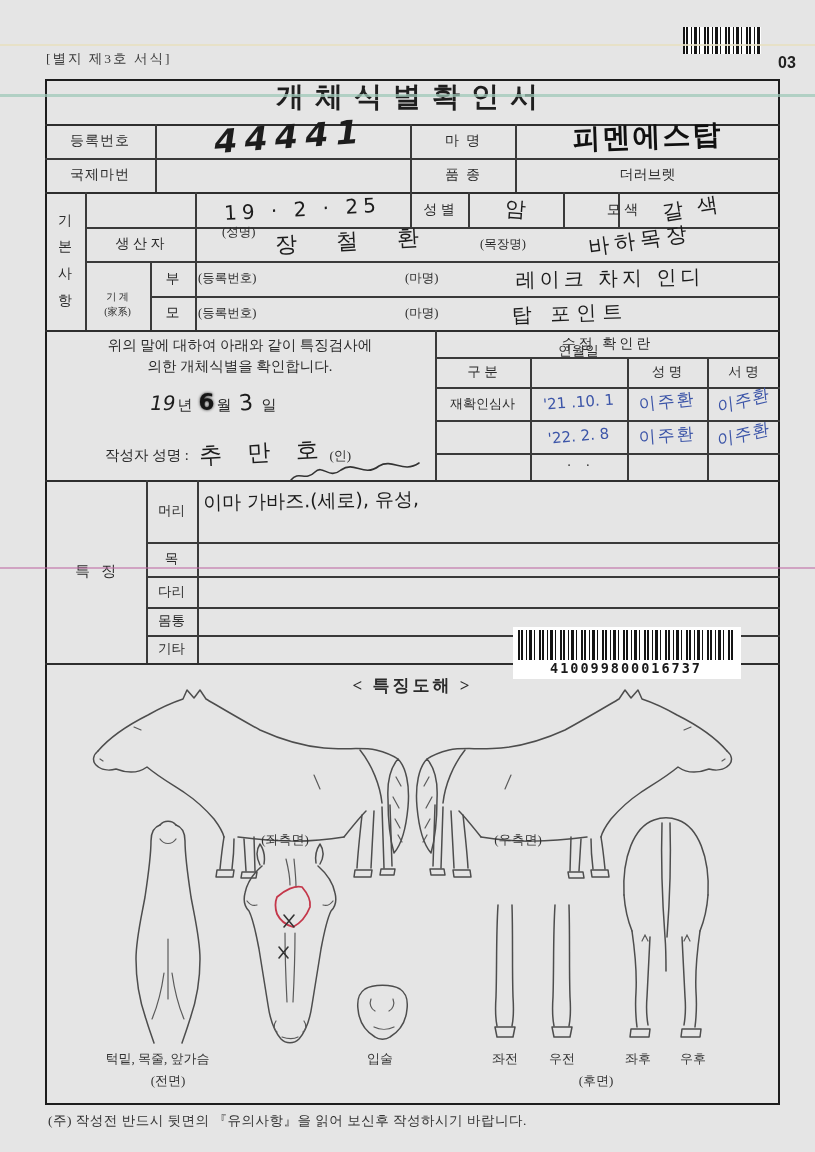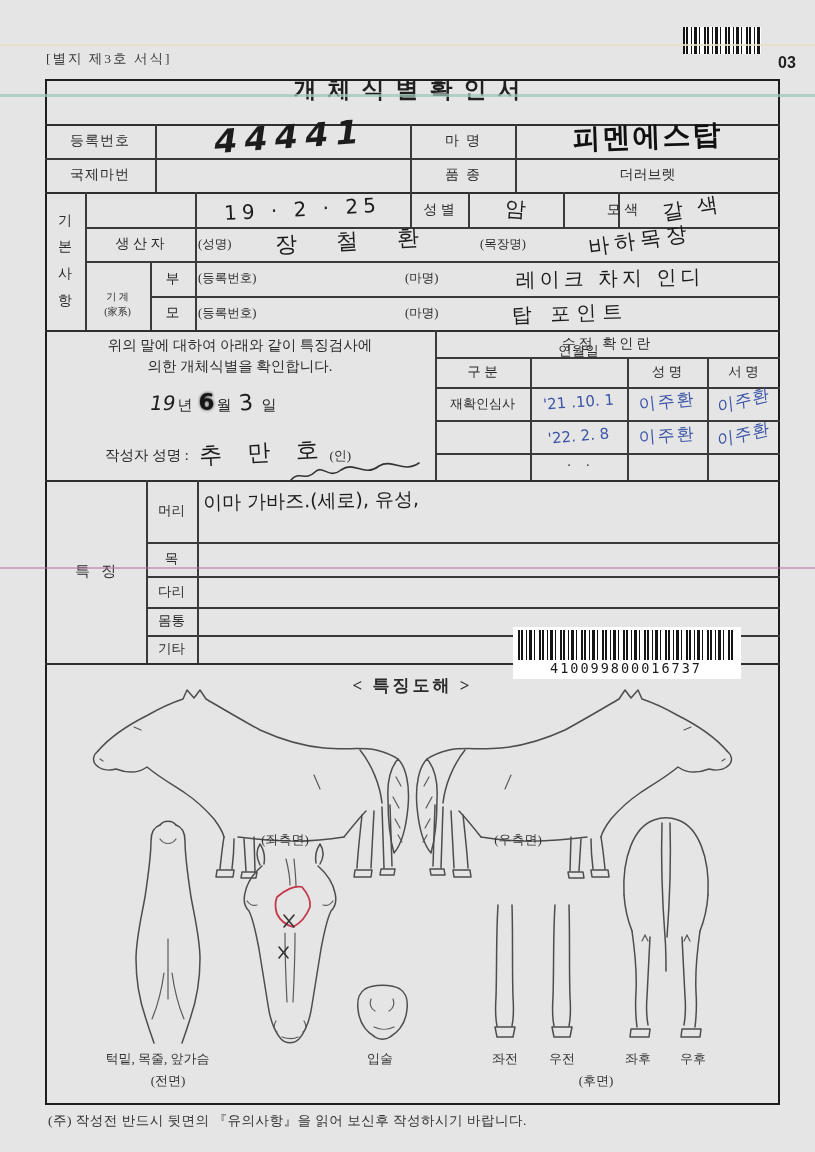--- a/index.html
+++ b/index.html
@@ -75,42 +75,42 @@
   <div class="vl thin" style="left:468px;top:192px;height:35px;"></div>
   <div class="vl thin" style="left:563px;top:192px;height:35px;"></div>
   <div class="vl thin" style="left:618px;top:192px;height:35px;"></div>
   <div class="vl thin" style="left:435px;top:330px;height:150px;"></div>
   <div class="vl thin" style="left:530px;top:357px;height:123px;"></div>
   <div class="vl thin" style="left:627px;top:357px;height:123px;"></div>
   <div class="vl thin" style="left:707px;top:357px;height:123px;"></div>
   <div class="vl thin" style="left:146px;top:480px;height:183px;"></div>
   <div class="vl thin" style="left:197px;top:480px;height:183px;"></div>
 
-  <div class="cellc" style="left:45px;top:70px;width:735px;height:38px;font-size:23px;font-weight:bold;letter-spacing:11px;color:#1f1f1f;">개체식별확인서</div>
+  <div class="cellc" style="left:45px;top:78px;width:735px;height:38px;font-size:28px;font-weight:bold;letter-spacing:11px;color:#1f1f1f;">개체식별확인서</div>
 
   <div class="cellc" style="left:45px;top:124px;width:110px;height:34px;letter-spacing:1px;">등록번호</div>
   <div class="cellc hw" style="left:175px;top:115px;width:230px;height:42px;font-size:33px;letter-spacing:7px;transform:skewX(-12deg) rotate(-4deg);font-weight:600;">44441</div>
   <div class="cellc pre" style="left:410px;top:124px;width:105px;height:34px;">마  명</div>
   <div class="cellc hw" style="left:515px;top:115px;width:265px;height:44px;font-size:28px;font-weight:900;letter-spacing:2px;transform:rotate(-2deg);color:#101010;">피멘에스탑</div>
   <div class="cellc" style="left:45px;top:158px;width:110px;height:34px;letter-spacing:1px;">국제마번</div>
   <div class="cellc pre" style="left:410px;top:158px;width:105px;height:34px;">품  종</div>
   <div class="cellc" style="left:515px;top:158px;width:265px;height:34px;">더러브렛</div>
 
   <div class="cellc preline" style="left:45px;top:192px;width:40px;height:138px;font-size:14px;">기
 본
 사
 항</div>
   <div class="cellc hw" style="left:200px;top:193px;width:205px;height:32px;font-size:20px;letter-spacing:5px;transform:rotate(-3deg);">19 · 2 · 25</div>
   <div class="cellc pre" style="left:410px;top:192px;width:58px;height:35px;">성 별</div>
   <div class="cellc hw" style="left:468px;top:191px;width:95px;height:36px;font-size:21px;transform:rotate(4deg);">암</div>
   <div class="cellc pre" style="left:563px;top:192px;width:55px;height:35px;padding-left:32px;">모 색</div>
   <div class="cellc hw" style="left:618px;top:188px;width:158px;height:38px;font-size:21px;letter-spacing:14px;transform:rotate(-9deg);">갈색</div>
 
   <div class="cellc pre" style="left:85px;top:227px;width:110px;height:34px;">생 산 자</div>
-  <div class="cellc small" style="left:198px;top:232px;width:60px;height:24px;justify-content:flex-start;">(성명)</div>
+  <div class="cellc small" style="left:198px;top:220px;width:60px;height:24px;justify-content:flex-start;padding-left:24px;">(성명)</div>
   <div class="cellc hw" style="left:255px;top:224px;width:200px;height:34px;font-size:22px;letter-spacing:16px;transform:rotate(-3deg);">장 철 환</div>
   <div class="cellc small" style="left:480px;top:232px;width:70px;height:24px;justify-content:flex-start;">(목장명)</div>
   <div class="cellc hw" style="left:550px;top:221px;width:180px;height:38px;font-size:21px;letter-spacing:5px;transform:rotate(-8deg);">바하목장</div>
 
   <div class="cellc preline" style="left:85px;top:269px;width:65px;height:69px;font-size:10px;line-height:1.5;">기 계
 (家系)</div>
   <div class="cellc" style="left:150px;top:261px;width:45px;height:35px;">부</div>
   <div class="cellc" style="left:150px;top:296px;width:45px;height:34px;">모</div>
   <div class="cellc small" style="left:198px;top:266px;width:85px;height:24px;justify-content:flex-start;">(등록번호)</div>
   <div class="cellc small" style="left:405px;top:266px;width:55px;height:24px;justify-content:flex-start;">(마명)</div>
@@ -158,21 +158,21 @@
   <div class="cellc pre" style="left:45px;top:480px;width:101px;height:183px;font-size:15px;">특   징</div>
   <div class="cellc" style="left:146px;top:480px;width:51px;height:62px;font-size:13.5px;">머리</div>
   <div class="cellc hw" style="left:203px;top:485px;width:340px;height:30px;font-size:19px;transform:rotate(-1deg);justify-content:flex-start;">이마 가바즈.(세로), 유성,</div>
   <div class="cellc" style="left:146px;top:542px;width:51px;height:34px;font-size:13.5px;">목</div>
   <div class="cellc" style="left:146px;top:576px;width:51px;height:31px;font-size:13.5px;">다리</div>
   <div class="cellc" style="left:146px;top:607px;width:51px;height:28px;font-size:13.5px;">몸통</div>
   <div class="cellc" style="left:146px;top:635px;width:51px;height:28px;font-size:13.5px;">기타</div>
 
   <div class="abs" style="left:513px;top:627px;width:228px;height:52px;background:#fff;z-index:10;"></div>
   <div class="abs barcode" style="left:518px;top:630px;width:216px;height:30px;z-index:11;"></div>
-  <div class="abs" style="left:518px;top:660px;width:216px;text-align:center;font-family:'DejaVu Sans Mono',monospace;font-size:13.5px;letter-spacing:2px;color:#1a1a1a;z-index:11;">410099800016737</div>
+  <div class="abs" style="left:518px;top:660px;width:216px;text-align:center;font-family:'DejaVu Sans Mono',monospace;font-size:13.5px;letter-spacing:2px;color:#1a1a1a;z-index:11;font-weight:bold;">410099800016737</div>
 
   <div class="cellc pre" style="left:45px;top:673px;width:735px;height:24px;font-size:17px;font-weight:bold;letter-spacing:3px;">&lt; 특징도해 &gt;</div>
 
   <svg class="abs" style="left:48px;top:687px;z-index:2;" width="729" height="400" viewBox="0 0 729 400">
     <defs>
       <g id="horseSide">
         <path class="sketch" d="M56,64 C68,50 86,38 106,28 C120,20 132,15 141,12 L145,3 L152,11 L158,3 L164,12 C176,19 196,31 218,43 C240,53 260,59 282,61 C304,63 320,60 334,63 C342,65 350,68 356,72"></path>
         <path class="sketch" d="M56,64 C51,68 50,74 54,78 C59,83 67,84 74,82 C87,87 98,85 105,80 C117,90 131,98 143,106 C155,114 165,124 172,132 C178,140 181,146 182,150"></path>
         <path class="sketch2" d="M92,40 l7,3"></path>
         <path class="sketch2" d="M58,72 l3,2"></path>

